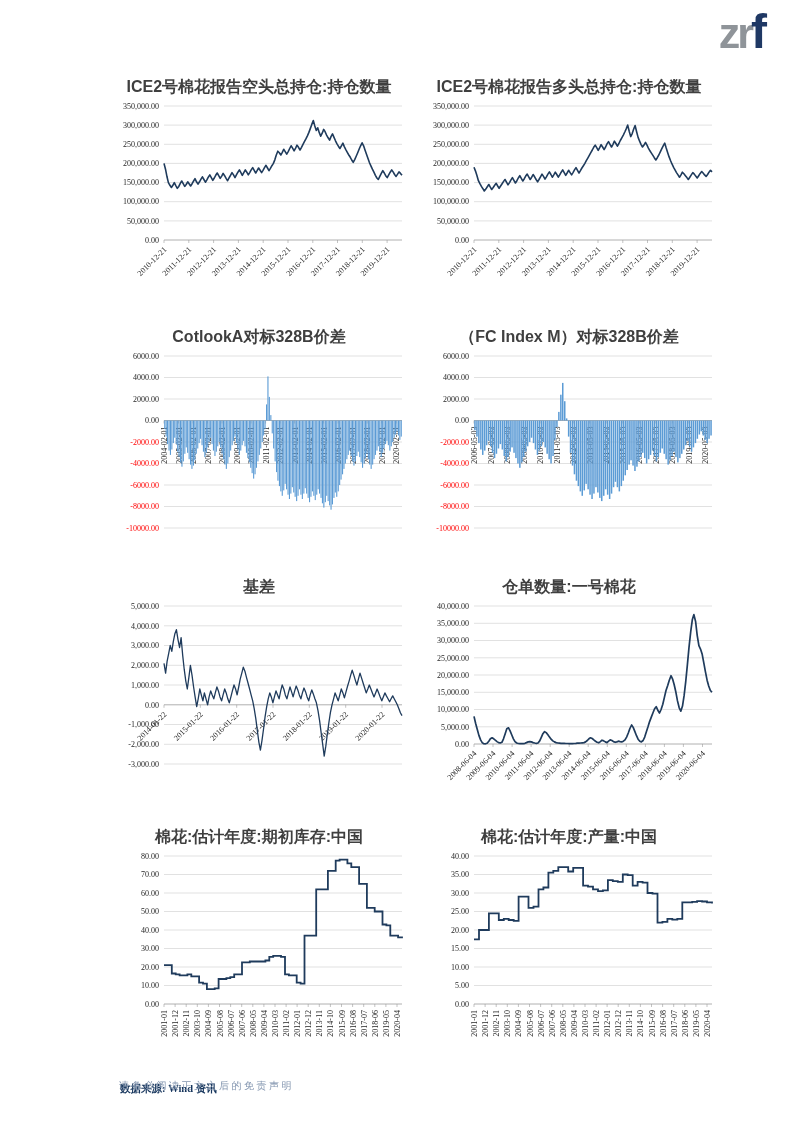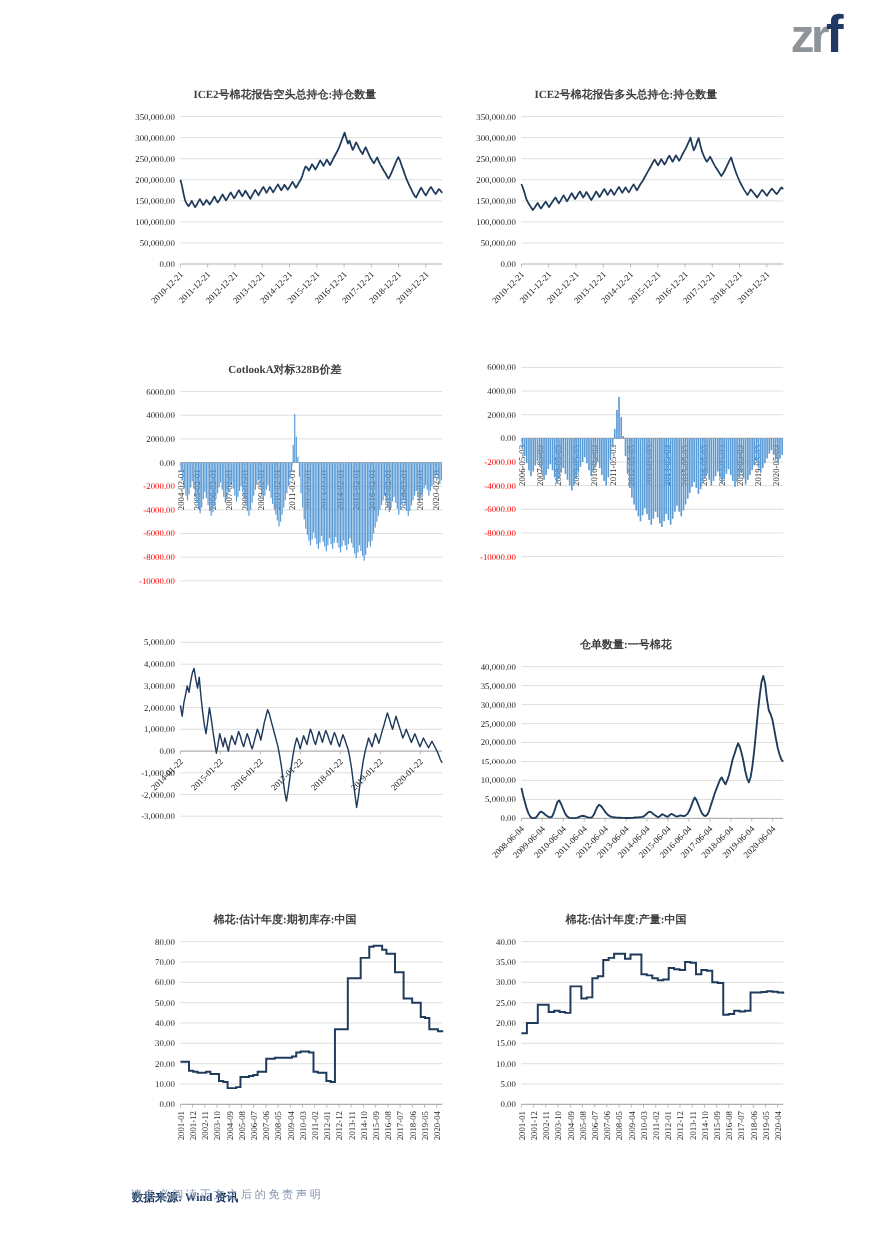--- a/index.html
+++ b/index.html
@@ -6,22 +6,22 @@
   .sheet{position:relative;width:793px;height:1122px;background:#fff;overflow:hidden;
          font-family:"Liberation Serif",serif;}
   .logo{position:absolute;top:10px;right:26px;display:flex;align-items:flex-end;gap:10px;}
   .zrf{font-family:"Liberation Sans",sans-serif;font-weight:bold;line-height:.9;}
   .zr{font-size:43px;color:#8F9499;letter-spacing:-3px;}
   .f{font-size:48px;color:#1F3864;}
   .names{padding-bottom:2px;font-family:"Liberation Sans",sans-serif;}
   .cn{font-size:20px;font-weight:bold;color:#1F3864;letter-spacing:3px;line-height:1.1;}
   .en{font-size:7.5px;color:#9AA0A6;letter-spacing:1.3px;margin-top:3px;}
   figure.chart{position:absolute;width:310px;margin:0;}
-  figure.chart figcaption{text-align:center;font-size:10px;font-weight:bold;color:#3F3F3F;
-       height:22px;line-height:22px;font-family:Liberation Serif, serif;white-space:nowrap;}
+  figure.chart figcaption{text-align:center;font-size:16px;font-weight:bold;color:#3F3F3F;
+       height:22px;line-height:22px;font-family:Liberation Sans, sans-serif;white-space:nowrap;}
   figure.chart svg{display:block;}
   svg text{font-family:"Liberation Serif",serif;}
   .footer-src{position:absolute;left:120px;top:1082px;font-size:10.5px;font-weight:bold;color:#17365D;}
   .disclaimer{position:absolute;left:119px;top:1079px;font-size:10px;color:#8496B0;letter-spacing:2.5px;}
 </style>
 </head>
 <body>
 
 <div class="sheet">
 
@@ -331,20 +331,21 @@
           <rect x="288.1" y="72.5" width="1.1" height="21.5" fill="#5B9BD5"></rect>
           <rect x="289.6" y="72.5" width="1.1" height="17.2" fill="#5B9BD5"></rect>
           <rect x="291" y="72.5" width="1.1" height="14" fill="#5B9BD5"></rect>
           <rect x="292.4" y="72.5" width="1.1" height="10.8" fill="#5B9BD5"></rect>
           <rect x="293.9" y="72.5" width="1.1" height="15" fill="#5B9BD5"></rect>
           <rect x="295.3" y="72.5" width="1.1" height="19.3" fill="#5B9BD5"></rect>
           <rect x="296.7" y="72.5" width="1.1" height="16.1" fill="#5B9BD5"></rect>
         </svg>
     </figure>
     <figure class="chart" style="left:414px;top:326px;">
+      <figcaption>（FC Index M）对标328B价差</figcaption>
       <svg width="310" height="200" viewBox="0 0 310 200">
           <line x1="60" x2="298" y1="8" y2="8" stroke="#d9d9d9" stroke-width="0.8"></line>
           <text x="55" y="10.7" text-anchor="end" font-size="8" fill="#262626">6000.00</text>
           <line x1="60" x2="298" y1="29.5" y2="29.5" stroke="#d9d9d9" stroke-width="0.8"></line>
           <text x="55" y="32.2" text-anchor="end" font-size="8" fill="#262626">4000.00</text>
           <line x1="60" x2="298" y1="51" y2="51" stroke="#d9d9d9" stroke-width="0.8"></line>
           <text x="55" y="53.7" text-anchor="end" font-size="8" fill="#262626">2000.00</text>
           <line x1="60" x2="298" y1="72.5" y2="72.5" stroke="#b0b0b0" stroke-width="1"></line>
           <text x="55" y="75.2" text-anchor="end" font-size="8" fill="#262626">0.00</text>
           <line x1="60" x2="298" y1="94" y2="94" stroke="#d9d9d9" stroke-width="0.8"></line>
@@ -505,20 +506,21 @@
           <rect x="284.6" y="72.5" width="1.5" height="14" fill="#5B9BD5"></rect>
           <rect x="286.5" y="72.5" width="1.5" height="10.8" fill="#5B9BD5"></rect>
           <rect x="288.5" y="72.5" width="1.5" height="15" fill="#5B9BD5"></rect>
           <rect x="290.4" y="72.5" width="1.5" height="19.3" fill="#5B9BD5"></rect>
           <rect x="292.4" y="72.5" width="1.5" height="22.6" fill="#5B9BD5"></rect>
           <rect x="294.3" y="72.5" width="1.5" height="18.3" fill="#5B9BD5"></rect>
           <rect x="296.3" y="72.5" width="1.5" height="15" fill="#5B9BD5"></rect>
         </svg>
     </figure>
     <figure class="chart" style="left:104px;top:576px;">
+      <figcaption>基差</figcaption>
       <svg width="310" height="200" viewBox="0 0 310 200">
           <line x1="60" x2="298" y1="8" y2="8" stroke="#d9d9d9" stroke-width="0.8"></line>
           <text x="55" y="10.7" text-anchor="end" font-size="8" fill="#262626">5,000.00</text>
           <line x1="60" x2="298" y1="27.8" y2="27.8" stroke="#d9d9d9" stroke-width="0.8"></line>
           <text x="55" y="30.5" text-anchor="end" font-size="8" fill="#262626">4,000.00</text>
           <line x1="60" x2="298" y1="47.5" y2="47.5" stroke="#d9d9d9" stroke-width="0.8"></line>
           <text x="55" y="50.2" text-anchor="end" font-size="8" fill="#262626">3,000.00</text>
           <line x1="60" x2="298" y1="67.3" y2="67.3" stroke="#d9d9d9" stroke-width="0.8"></line>
           <text x="55" y="70" text-anchor="end" font-size="8" fill="#262626">2,000.00</text>
           <line x1="60" x2="298" y1="87" y2="87" stroke="#d9d9d9" stroke-width="0.8"></line>

